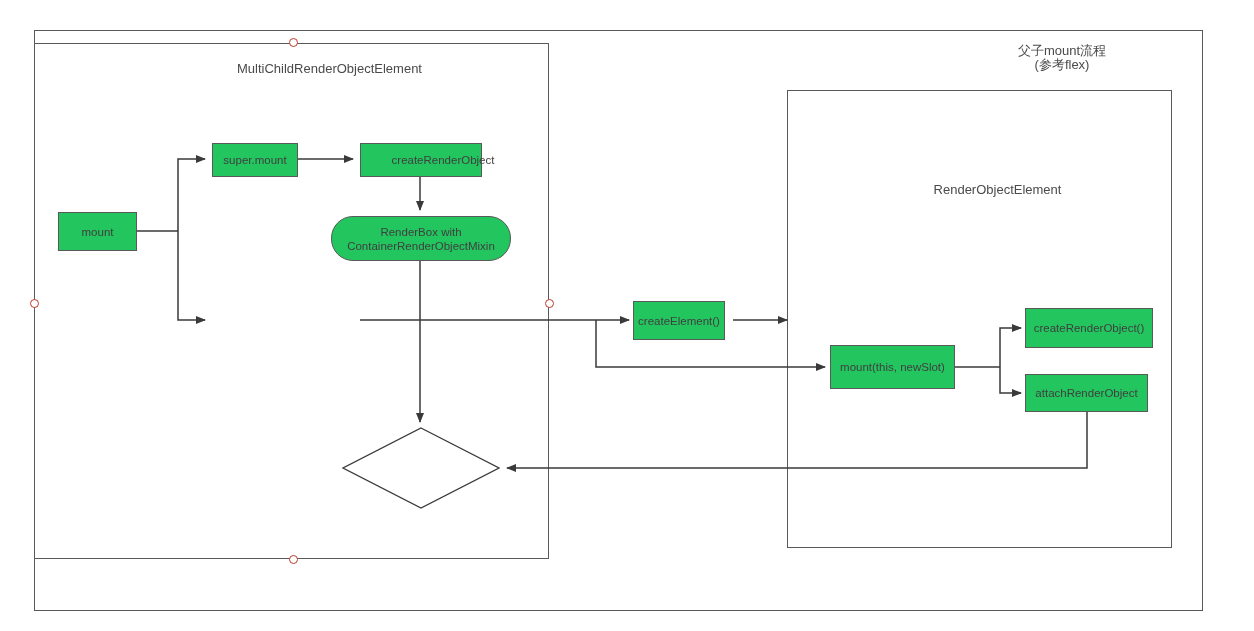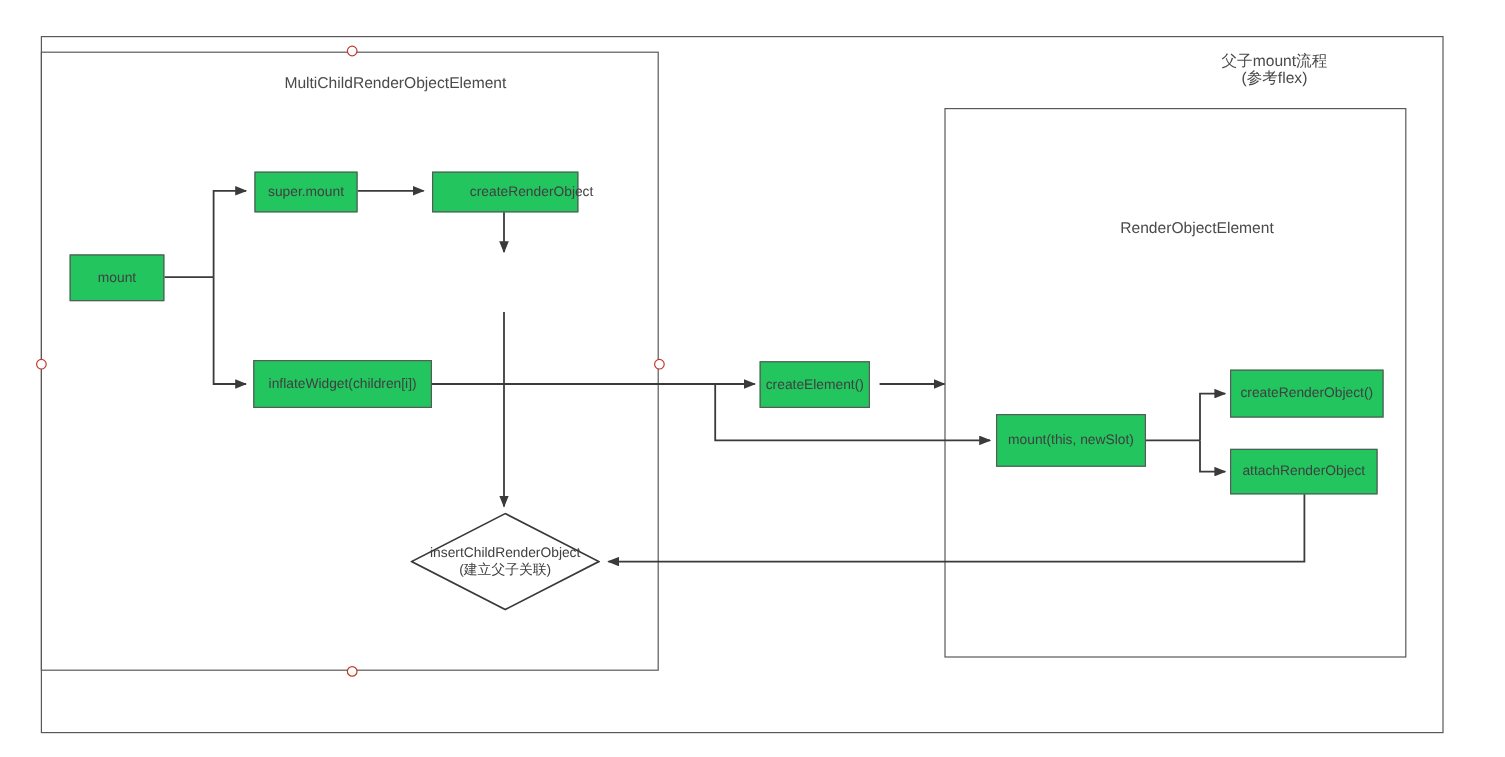--- a/index.html
+++ b/index.html
@@ -149,31 +149,30 @@
   </div>
 
   <div class="node" style="left:212px; top:143px; width:86px; height:34px;">
     <span class="node-text">super.mount</span>
   </div>
 
   <div class="node" style="left:360px; top:143px; width:122px; height:34px;padding-left:48px;">
     <span class="node-text">createRenderObject</span>
   </div>
 
+  <div class="node rounded" style="left:331px; top:216px; width:180px; height:45px;">
+    <span class="node-text">RenderBox with
+ContainerRenderObjectMixin</span>
+  </div>
 
-  <div class="node" style="left:211px; top:300px; width:149px; height:40px;">
-    <span class="node-text">inflateWidget(children[i])</span>
-  </div>
 
   <div class="diamond" style="left:342px; top:427px; width:158px; height:82px;">
     <svg width="158" height="82" viewBox="0 0 158 82">
       <polygon points="79,1 157,41 79,81 1,41" fill="#ffffff" stroke="#3a3a3a" stroke-width="1.4"></polygon>
     </svg>
-    <span class="node-text">insertChildRenderObject
-(建立父子关联)</span>
   </div>
 
   <div class="node" style="left:633px; top:301px; width:92px; height:39px;">
     <span class="node-text">createElement()</span>
   </div>
 
   <div class="node" style="left:1025px; top:308px; width:128px; height:40px;">
     <span class="node-text">createRenderObject()</span>
   </div>
 

